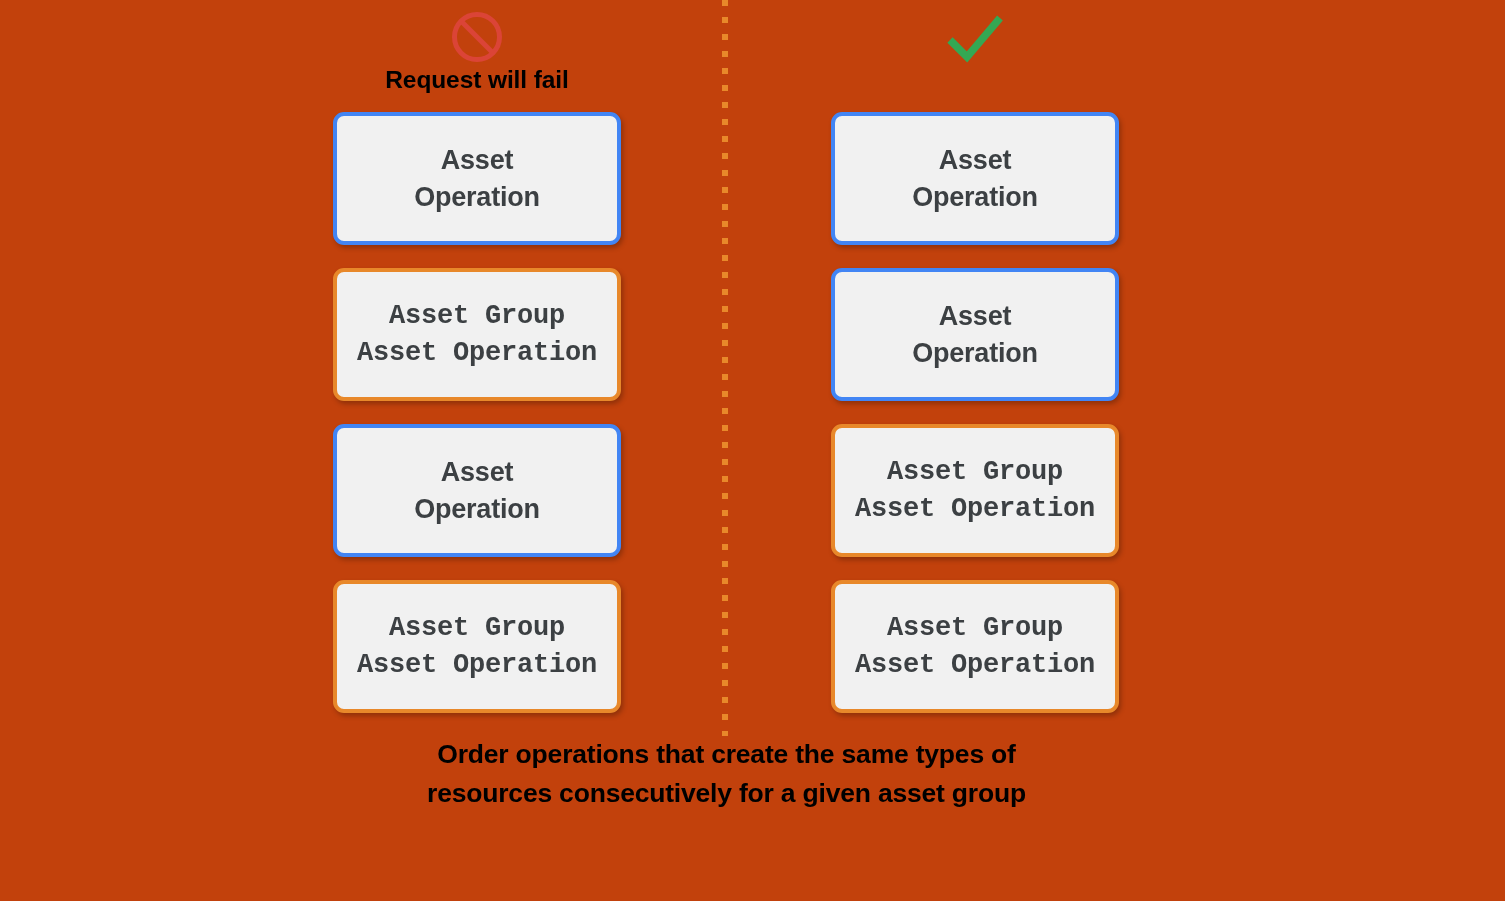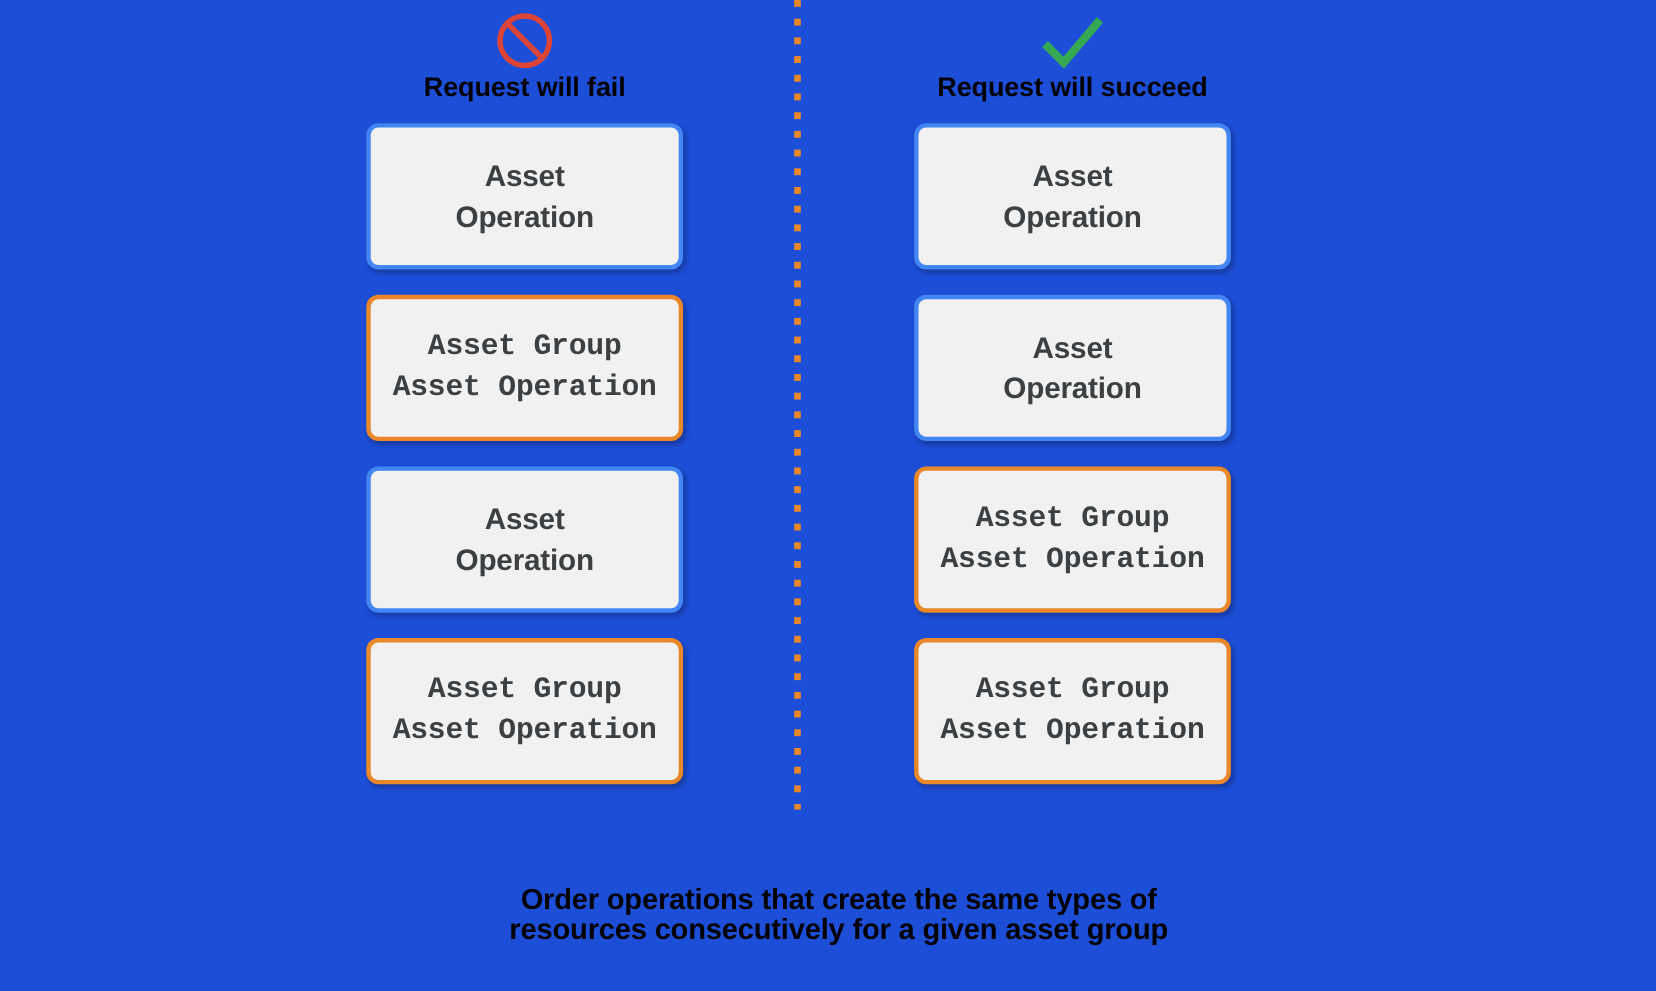--- a/index.html
+++ b/index.html
@@ -10,21 +10,21 @@
   }
   body {
     font-family: "Liberation Sans", sans-serif;
     -webkit-font-smoothing: antialiased;
   }
 
   .canvas {
     position: relative;
     width: 1505px;
     height: 901px;
-    background: #1d4ed8;
+    background: #c2410c;
     overflow: hidden;
   }
 
   
   .divider {
     position: absolute;
     left: 722px;
     top: 0px;
     width: 6px;
     height: 736px;
@@ -104,30 +104,29 @@
     color: #3c4043;
     line-height: 36.5px;
     letter-spacing: -0.2px;
     white-space: pre-line;
   }
 
   
   .caption {
     position: absolute;
     left: 0;
-    top: 803px;
+    top: 735px;
     width: 1453px;
     text-align: center;
     font-size: 26.5px;
     font-weight: bold;
     color: #000000;
-    line-height: 28px;
+    line-height: 39px;
     letter-spacing: -0.2px;
     white-space: pre-line;
-    margin-left: 36px;
   }
 </style>
 </head>
 <body>
 
 <div class="canvas">
 
   <div class="divider"></div>
 
   <div class="column column-fail">
@@ -163,21 +162,20 @@
   </div>
 
   <div class="column column-succeed">
 
     <div class="col-head">
       <div class="head-icon">
         <svg width="62" height="54" viewBox="0 0 62 54" aria-hidden="true">
           <polyline points="6,30 23,47 56,8" fill="none" stroke="#34A853" stroke-width="7.5" stroke-linecap="butt" stroke-linejoin="miter"></polyline>
         </svg>
       </div>
-      <div class="head-label">Request will succeed</div>
     </div>
 
     <div class="stack">
       <div class="op-box kind-asset">
         <span class="op-text">Asset
 Operation</span>
       </div>
       <div class="op-box kind-asset">
         <span class="op-text">Asset
 Operation</span>

